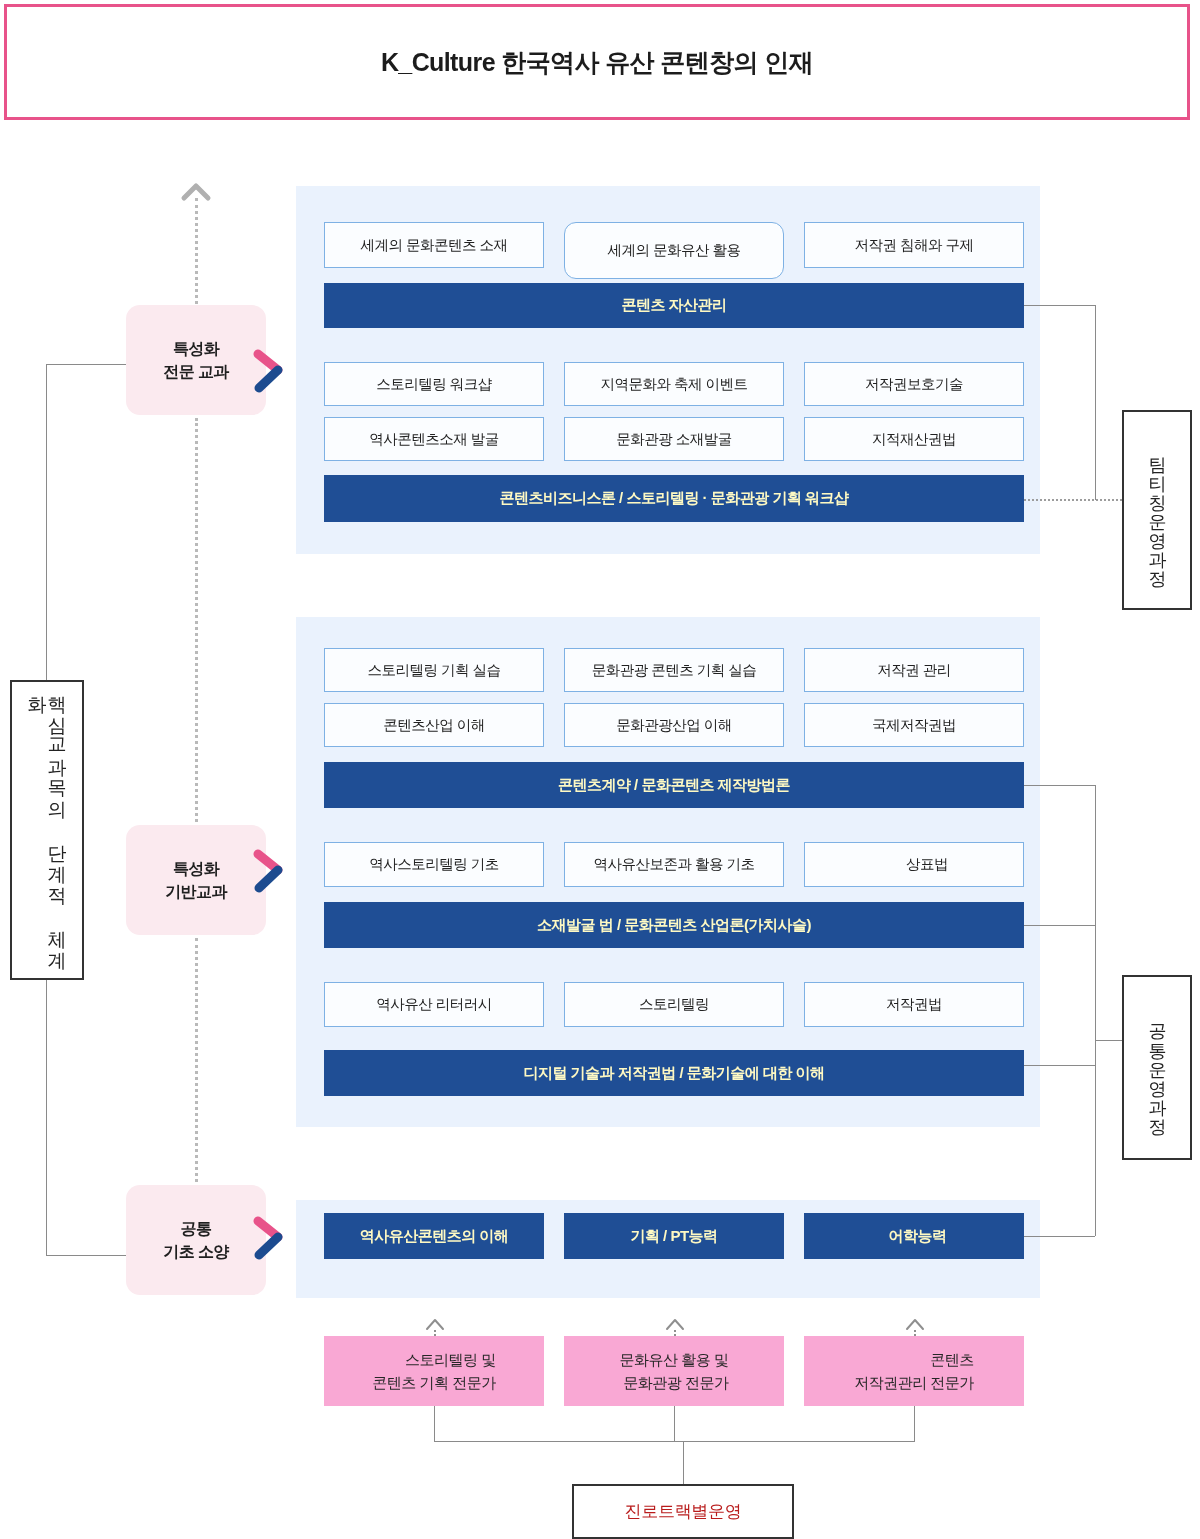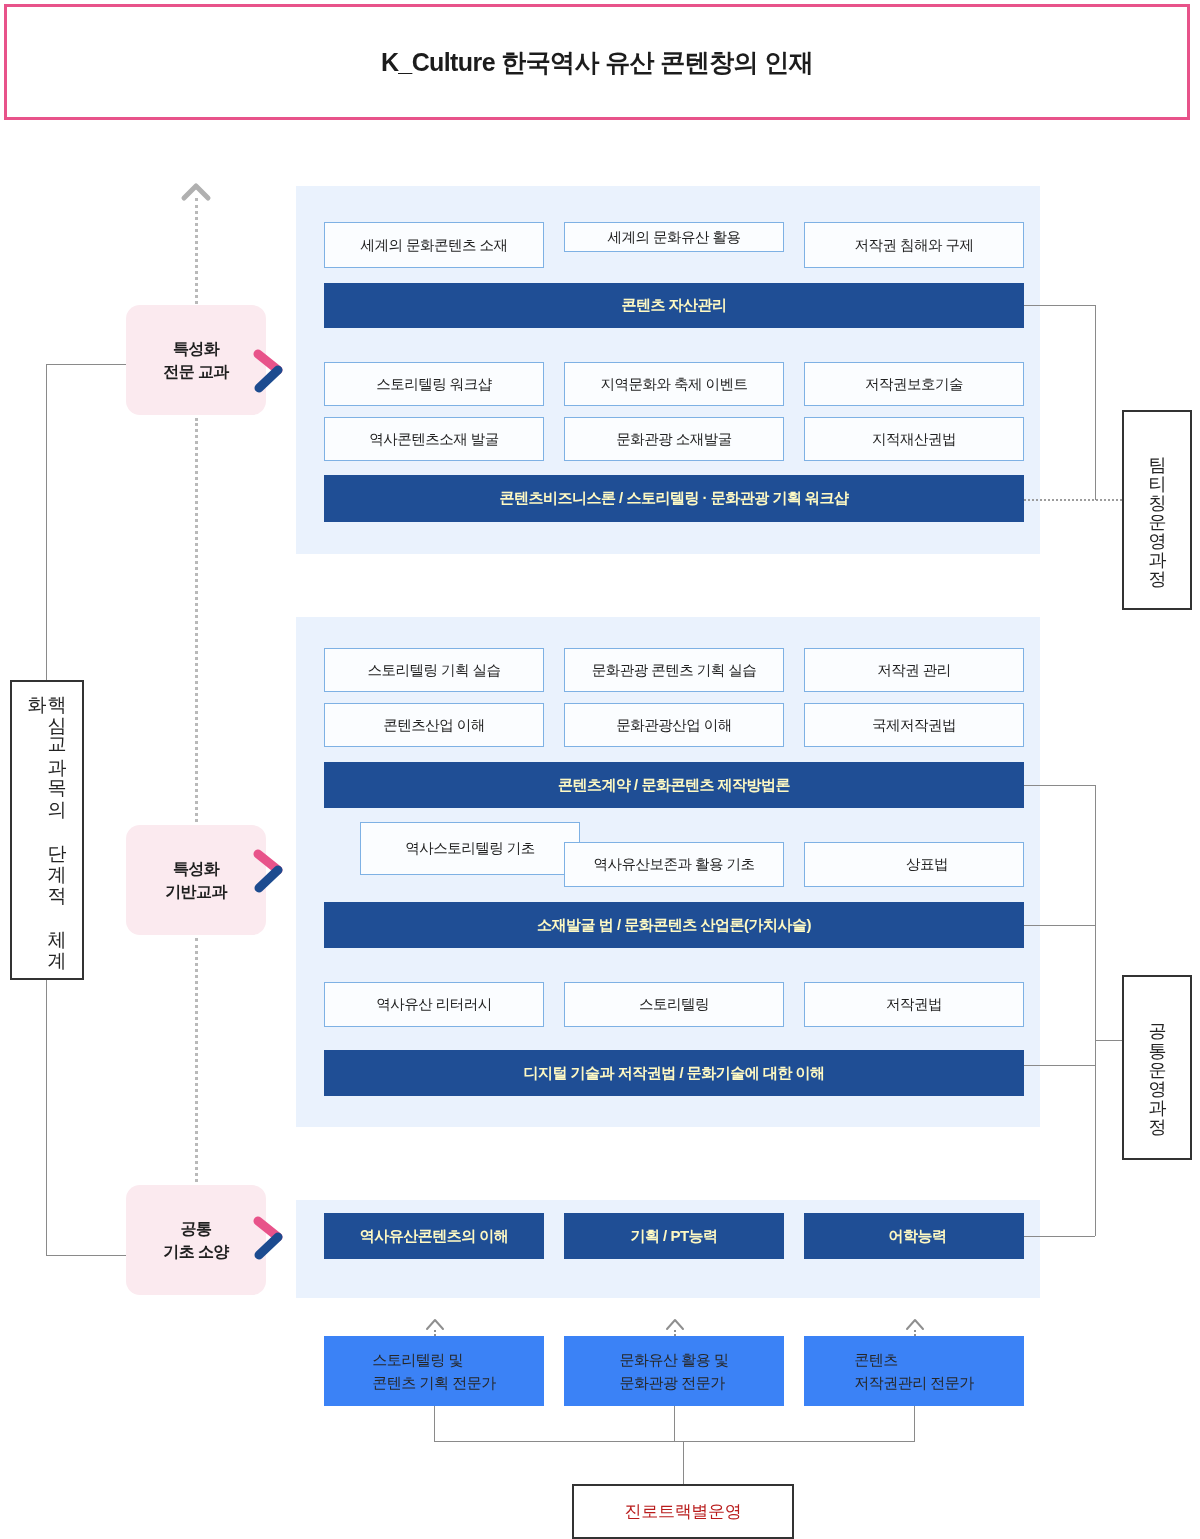--- a/index.html
+++ b/index.html
@@ -22,31 +22,31 @@
 
   
   .panel{position:absolute;background:#eaf2fd;}
   #panel-1{left:296px;top:186px;width:744px;height:368px;}
   #panel-2{left:296px;top:617px;width:744px;height:510px;}
   #panel-3{left:296px;top:1200px;width:744px;height:98px;}
 
   
   .cell{
     position:absolute;box-sizing:border-box;
-    display:flex;align-items:center;justify-content:center;text-align:left;
+    display:flex;align-items:center;justify-content:center;text-align:right;
     font-size:14.5px;letter-spacing:-0.5px;line-height:1.25;
   }
   .cell.white{
     background:#fbfdff;border:1px solid #7eb1e4;color:#222222;
   }
   .cell.bar{
     background:#1f4e95;color:#fef9c3;font-weight:bold;font-size:15px;
   }
   .cell.gray{
-    background:#3b82f6;color:#262626;font-size:15px;line-height:1.55;
+    background:#f9a8d4;color:#262626;font-size:15px;line-height:1.55;
   }
 
   
   .c1{left:324px;width:220px;}
   .c2{left:564px;width:220px;}
   .c3{left:804px;width:220px;}
   .full{left:324px;width:700px;}
 
   
   .stage-label{
@@ -156,21 +156,21 @@
     </div>
   </div>
   <svg class="chev" id="chev-3" viewBox="0 0 34 44">
     <polyline points="6,5 26,21" fill="none" stroke="#e8538a" stroke-width="9" stroke-linecap="round"></polyline>
     <polyline points="26,21 7,39" fill="none" stroke="#1c4b8f" stroke-width="9" stroke-linecap="round"></polyline>
   </svg>
 
   <div class="panel" id="panel-1"></div>
 
   <div class="cell white c1" style="top:222px;height:46px;">세계의 문화콘텐츠 소재</div>
-  <div class="cell white c2" style="top:222px;height:30px;">세계의 문화유산 활용</div>
+  <div class="cell white c2" style="top:222px;height:57px;border-radius:12px;">세계의 문화유산 활용</div>
   <div class="cell white c3" style="top:222px;height:46px;">저작권 침해와 구제</div>
 
   <div class="cell bar full" style="top:283px;height:45px;">콘텐츠 자산관리</div>
 
   <div class="cell white c1" style="top:362px;height:44px;">스토리텔링 워크샵</div>
   <div class="cell white c2" style="top:362px;height:44px;">지역문화와 축제 이벤트</div>
   <div class="cell white c3" style="top:362px;height:44px;">저작권보호기술</div>
 
   <div class="cell white c1" style="top:417px;height:44px;">역사콘텐츠소재 발굴</div>
   <div class="cell white c2" style="top:417px;height:44px;">문화관광 소재발굴</div>
@@ -183,21 +183,21 @@
   <div class="cell white c1" style="top:648px;height:44px;">스토리텔링 기획 실습</div>
   <div class="cell white c2" style="top:648px;height:44px;">문화관광 콘텐츠 기획 실습</div>
   <div class="cell white c3" style="top:648px;height:44px;">저작권 관리</div>
 
   <div class="cell white c1" style="top:703px;height:44px;">콘텐츠산업 이해</div>
   <div class="cell white c2" style="top:703px;height:44px;">문화관광산업 이해</div>
   <div class="cell white c3" style="top:703px;height:44px;">국제저작권법</div>
 
   <div class="cell bar full" style="top:762px;height:46px;">콘텐츠계약 / 문화콘텐츠 제작방법론</div>
 
-  <div class="cell white c1" style="top:822px;height:53px;margin-left:36px;">역사스토리텔링 기초</div>
+  <div class="cell white c1" style="top:842px;height:45px;">역사스토리텔링 기초</div>
   <div class="cell white c2" style="top:842px;height:45px;">역사유산보존과 활용 기초</div>
   <div class="cell white c3" style="top:842px;height:45px;padding-left:26px;">상표법</div>
 
   <div class="cell bar full" style="top:902px;height:46px;">소재발굴 법 / 문화콘텐츠 산업론(가치사슬)</div>
 
   <div class="cell white c1" style="top:982px;height:45px;">역사유산 리터러시</div>
   <div class="cell white c2" style="top:982px;height:45px;">스토리텔링</div>
   <div class="cell white c3" style="top:982px;height:45px;">저작권법</div>
 
   <div class="cell bar full" style="top:1042px;height:46px;margin-top:8px;">디지털 기술과 저작권법 / 문화기술에 대한 이해</div>

